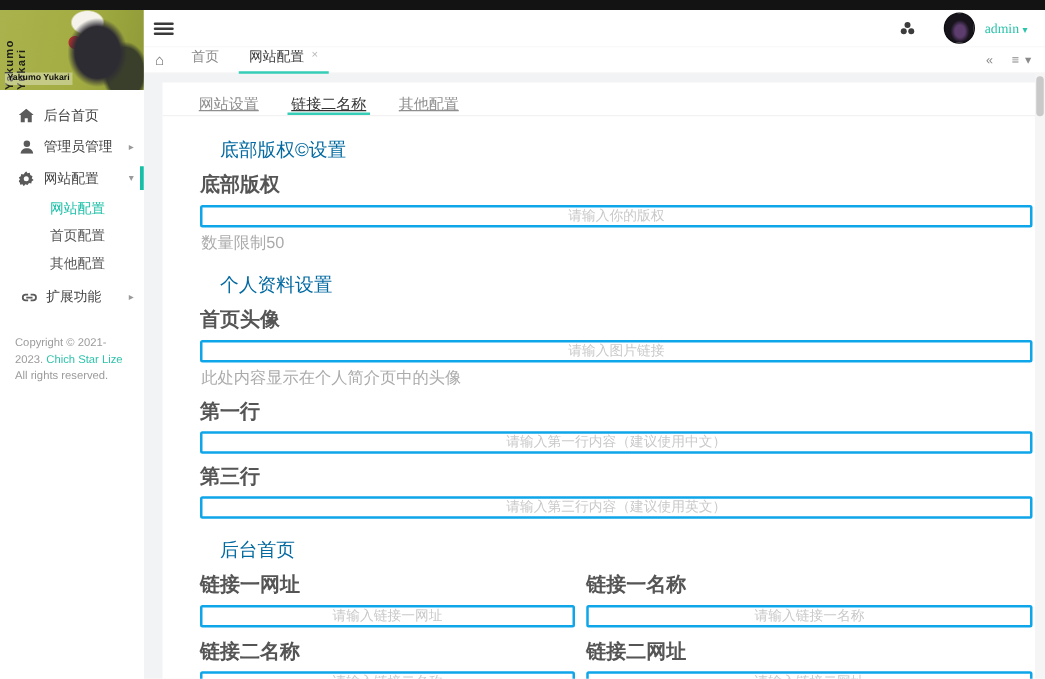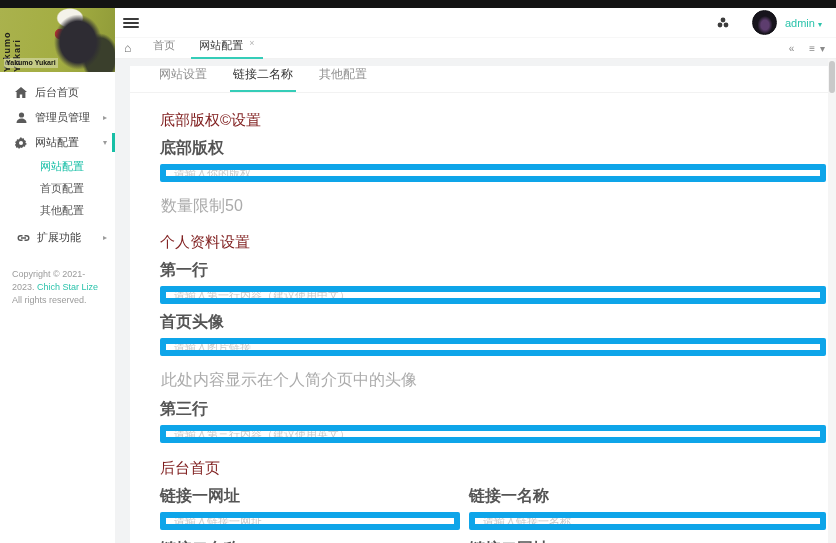--- a/index.html
+++ b/index.html
@@ -31,21 +31,21 @@
   .submenu-item { height:22px; display:flex; align-items:center; padding-left:40px; font-size:11px; color:#555; cursor:pointer; }
   .submenu-item.active { color:#17bfa6; }
   .copyright { margin:18px 10px 0 12px; font-size:9px; line-height:13px; color:#9b9b9b; }
   .copyright .brand { color:#2cc3ab; }
 
   
   .header { position:absolute; left:115px; top:8px; right:0; height:30px; background:#fff; z-index:4;
     display:flex; align-items:center; border-bottom:1px solid #f7f7f7; }
   .hamburger { margin-left:8px; width:16px; cursor:pointer; }
   .hamburger span { display:block; height:2px; background:#3a3a3a; margin:2px 0; border-radius:1px; }
-  .header-right { margin-left:auto; display:flex; align-items:center; margin-right:14px; }
+  .header-right { margin-left:auto; display:flex; align-items:center; margin-right:14px;font-family:Liberation Serif, serif; }
   .theme-btn { width:14px; height:14px; margin-right:22px; cursor:pointer; color:#3c3c3c; }
   .avatar { width:25px; height:25px; border-radius:50%; margin-right:8px; cursor:pointer;
     background:radial-gradient(10px 12px at 12px 14px, #5d3d6e 0 40%, #17141c 75%); border:1px solid #0e0d12; }
   .username { font-size:11px; color:#2cc3ab; cursor:pointer; }
   .username .caret { font-size:8px; }
 
   
   .tabbar { position:absolute; left:115px; top:38px; right:0; height:21px; background:#fff; z-index:4;
     display:flex; align-items:center; border-bottom:1px solid #f1f1f1; }
   .tab-home { margin:0 10px 0 9px; font-size:12px; color:#6a6a6a; cursor:pointer; line-height:1; }
@@ -53,31 +53,31 @@
   .tab.active { color:#3a3a3a; }
   .tab.active::after { content:""; position:absolute; left:4px; right:4px; bottom:0; height:2px; background:#35cdb8; }
   .tab .close { margin-left:6px; font-size:9px; color:#b5b5b5; }
   .tabbar-right { margin-left:auto; display:flex; align-items:center; margin-right:10px; color:#8a8a8a; }
   .tb-ctl { font-size:10px; margin-left:14px; cursor:pointer; letter-spacing:1px; }
 
   
   .workspace { position:absolute; left:115px; top:59px; right:0; bottom:0; background:#f2f3f4; }
   .card { position:absolute; left:15px; top:7px; right:0; bottom:0; background:#fff; overflow:hidden; }
   .card-tabs { display:flex; height:27px; border-bottom:1px solid #f2f2f2; padding-left:16px; }
-  .card-tab { position:relative; display:flex; align-items:flex-start; padding:0 13px; font-size:12px; color:#8f8f8f; cursor:pointer; }
+  .card-tab { position:relative; display:flex; align-items:flex-end; padding:0 13px; font-size:12px; color:#8f8f8f; cursor:pointer;text-decoration:underline; }
   .card-tab.active { color:#333; }
   .card-tab.active::after { content:""; position:absolute; left:10px; right:10px; bottom:0; height:2px; background:#35cdb8; }
   .card-body { padding:2px 10px 0 30px; }
-  .sec-title { font-size:15px; color:#7f1d1d; font-weight:400; margin:16px 0 8px; }
+  .sec-title { font-size:15px; color:#0369a1; font-weight:400; margin:16px 16px 8px; }
   .field { margin-bottom:8px; }
   .field label { display:block; font-size:16px; font-weight:bold; color:#555; margin-bottom:4px; }
-  .field input { width:100%; height:18px; border:6px solid #0ea5e9; border-radius:2px; padding:0 8px;
-    font-size:11px; color:#333; outline:none; font-family:inherit; }
+  .field input { width:100%; height:18px; border:2px solid #0ea5e9; border-radius:2px; padding:0 8px;
+    font-size:11px; color:#333; outline:none; font-family:inherit;text-align:center; }
   .field input::placeholder { color:#c9c9c9; }
-  .helper { font-size:16px; color:#ababab; margin:14px 0 0 1px; }
+  .helper { font-size:13px; color:#ababab; margin:3px 0 0 1px; }
   .links-grid { display:grid; grid-template-columns:300px 1fr; column-gap:9px; row-gap:1px; }
 
   
   .scrollbar { position:absolute; right:0; top:59px; bottom:0; width:8px; background:#f5f5f5; z-index:9; }
   .scrollbar .thumb { position:absolute; top:2px; left:1px; width:6px; height:32px; background:#c9c9c9; border-radius:3px; }
 
   svg { display:block; }
 </style>
 </head>
 <body>
@@ -206,29 +206,29 @@
 
       <h2 class="sec-title">底部版权©设置</h2>
       <div class="field">
         <label>底部版权</label>
         <input type="text" placeholder="请输入你的版权" style="">
         <div class="helper">数量限制50</div>
       </div>
 
       <h2 class="sec-title">个人资料设置</h2>
       <div class="field">
-        <label>第一行</label>
-        <input type="text" placeholder="请输入第一行内容（建议使用中文）" style="">
-      </div>
-      <div class="field">
         <label>首页头像</label>
         <input type="text" placeholder="请输入图片链接" style="">
         <div class="helper">此处内容显示在个人简介页中的头像</div>
       </div>
       <div class="field">
+        <label>第一行</label>
+        <input type="text" placeholder="请输入第一行内容（建议使用中文）" style="">
+      </div>
+      <div class="field">
         <label>第三行</label>
         <input type="text" placeholder="请输入第三行内容（建议使用英文）" style="">
       </div>
 
       <h2 class="sec-title">后台首页</h2>
       <div class="links-grid">
 
         <div class="field">
           <label>链接一网址</label>
           <input type="text" placeholder="请输入链接一网址" style="">

